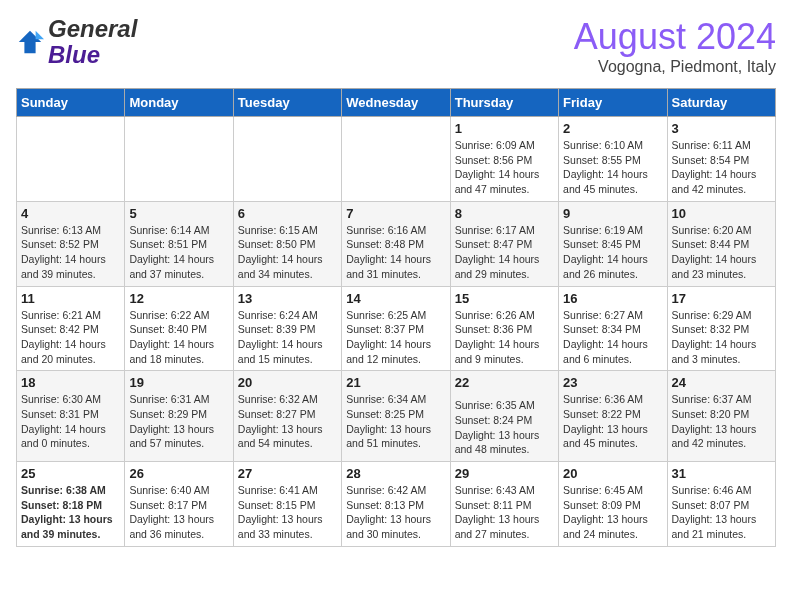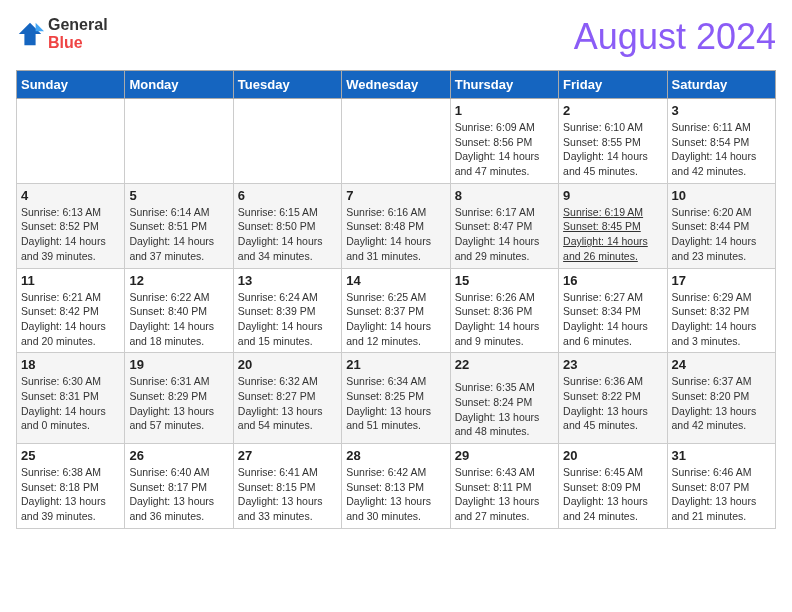--- a/index.html
+++ b/index.html
@@ -15,26 +15,27 @@
       justify-content: space-between;
       align-items: flex-start;
       margin-bottom: 12px;
     }
     .logo {
       display: flex;
       align-items: center;
       gap: 4px;
     }
     .logo-text {
-      font-size: 16px;
+      font-size: 24px;
       font-weight: bold;
       line-height: 1.1;
+      font-style: italic;
     }
     .logo-general { color: #333; }
-    .logo-blue { color: #ef4444; }
+    .logo-blue { color: #4c1d95; }
     .logo-icon {
       width: 28px;
       height: 28px;
     }
     .title-area {
       text-align: right;
     }
     .month-title {
       font-size: 36px;
       font-weight: normal;
@@ -94,20 +95,21 @@
       <polygon points="20,4 36,20 28,20 28,36 12,36 12,20 4,20" fill="#1565C0"></polygon>
       <polygon points="28,4 40,16 28,16" fill="#42A5F5"></polygon>
     </svg>
     <div class="logo-text">
       <div class="logo-general">General</div>
       <div class="logo-blue">Blue</div>
     </div>
   </div>
   <div class="title-area">
     <div class="month-title">August 2024</div>
+    <div class="location-title">Vogogna, Piedmont, Italy</div>
   </div>
 </div>
 
 <table class="calendar-table">
   <thead>
     <tr>
     <th>Sunday</th>
         <th>Monday</th>
         <th>Tuesday</th>
         <th>Wednesday</th>
@@ -175,21 +177,21 @@
         </td>
         <td>
           <div class="day-number">8</div>
           <div class="day-info" style="white-space: pre-line;">Sunrise: 6:17 AM
 Sunset: 8:47 PM
 Daylight: 14 hours
 and 29 minutes.</div>
         </td>
         <td>
           <div class="day-number">9</div>
-          <div class="day-info" style="white-space: pre-line; text-decoration: underline;">Sunrise: 6:19 AM
+          <div class="day-info" style="white-space: pre-line;">Sunrise: 6:19 AM
 Sunset: 8:45 PM
 Daylight: 14 hours
 and 26 minutes.</div>
         </td>
         <td>
           <div class="day-number">10</div>
           <div class="day-info" style="white-space: pre-line;">Sunrise: 6:20 AM
 Sunset: 8:44 PM
 Daylight: 14 hours
 and 23 minutes.</div>
@@ -293,21 +295,21 @@
           <div class="day-number">24</div>
           <div class="day-info" style="white-space: pre-line;">Sunrise: 6:37 AM
 Sunset: 8:20 PM
 Daylight: 13 hours
 and 42 minutes.</div>
         </td>
       </tr>
       <tr>
         <td>
           <div class="day-number">25</div>
-          <div class="day-info" style="white-space: pre-line;">Sunrise: 6:38 AM
+          <div class="day-info" style="white-space: pre-line; font-weight: bold;">Sunrise: 6:38 AM
 Sunset: 8:18 PM
 Daylight: 13 hours
 and 39 minutes.</div>
         </td>
         <td>
           <div class="day-number">26</div>
           <div class="day-info" style="white-space: pre-line;">Sunrise: 6:40 AM
 Sunset: 8:17 PM
 Daylight: 13 hours
 and 36 minutes.</div>

